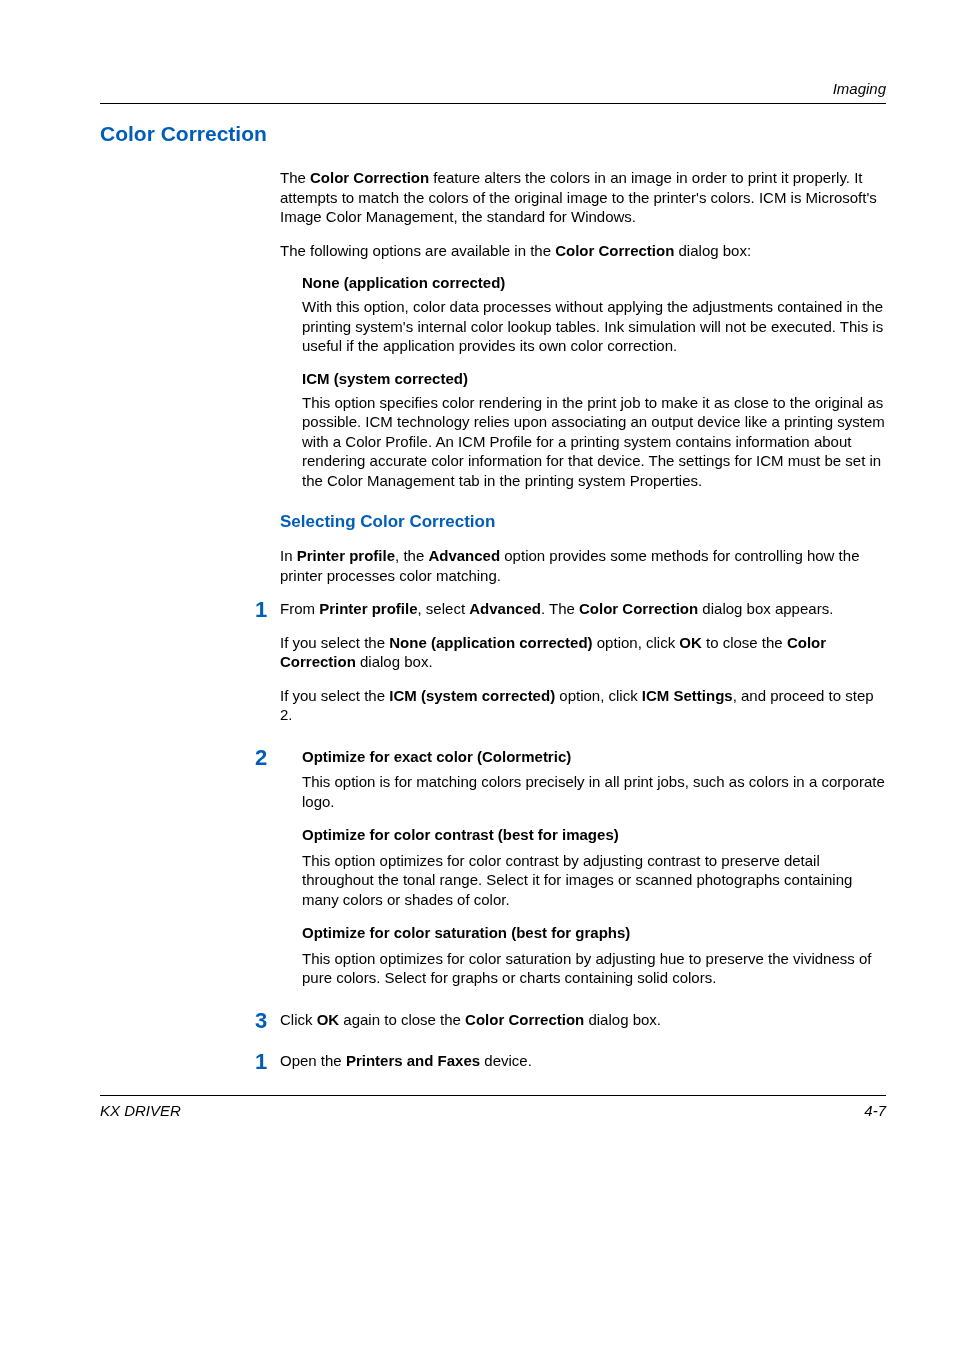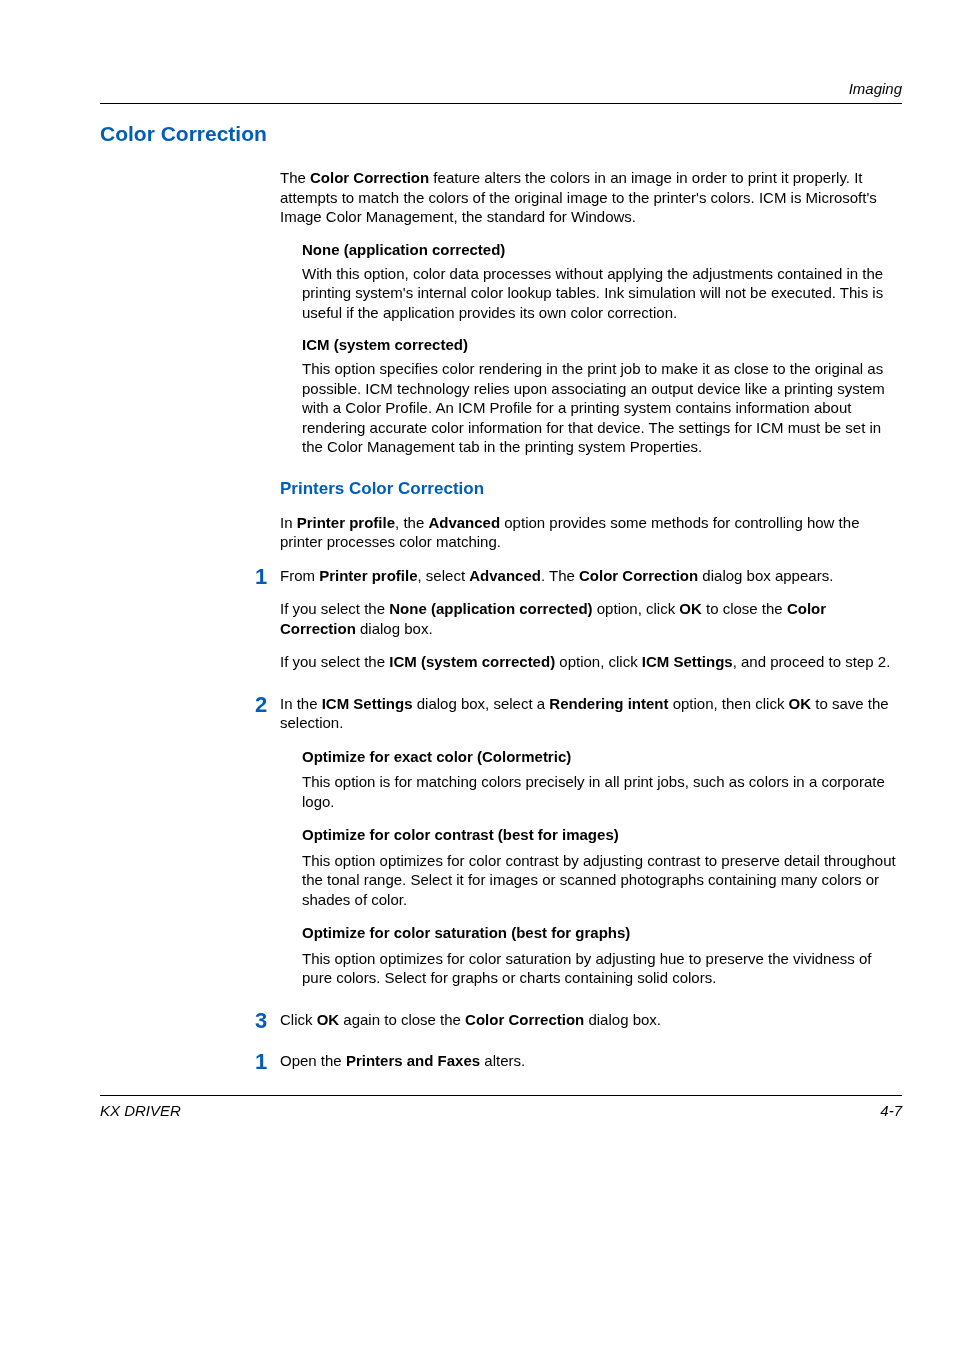--- a/index.html
+++ b/index.html
@@ -6,21 +6,21 @@
   body {
     margin: 0;
     padding: 0;
     font-family: Arial, Helvetica, sans-serif;
     font-size: 15px;
     color: #000;
     background: #fff;
     width: 954px;
   }
   .page {
-    padding: 80px 52px 40px 100px;
+    padding: 80px 68px 40px 100px;
   }
   .header-right {
     text-align: right;
     font-style: italic;
     font-size: 15px;
     margin-bottom: 6px;
   }
   .hr-top {
     border: none;
     border-top: 1.5px solid #000;
@@ -113,33 +113,36 @@
 
   <div class="header-right">Imaging</div>
   <hr class="hr-top">
 
   <div class="h1">Color Correction</div>
 
   <div class="body-block">
     <p class="para">
       <span>The </span><b>Color Correction</b><span> feature alters the colors in an image in order to print it properly. It attempts to match the colors of the original image to the printer's colors. ICM is Microsoft's Image Color Management, the standard for Windows.</span>
     </p>
+    <p class="para">
+      <span>The following options are available in the </span><b>Color Correction</b><span> dialog box:</span>
+    </p>
 
     <div class="def-block">
       <p class="def-title">None (application corrected)</p>
       <p class="def-body">With this option, color data processes without applying the adjustments contained in the printing system's internal color lookup tables. Ink simulation will not be executed. This is useful if the application provides its own color correction.</p>
     </div>
     <div class="def-block">
       <p class="def-title">ICM (system corrected)</p>
       <p class="def-body">This option specifies color rendering in the print job to make it as close to the original as possible. ICM technology relies upon associating an output device like a printing system with a Color Profile. An ICM Profile for a printing system contains information about rendering accurate color information for that device. The settings for ICM must be set in the Color Management tab in the printing system Properties.</p>
     </div>
   </div>
 
   <div class="body-block-h2">
-    <div class="h2">Printers Color Correction</div>
+    <div class="h2">Selecting Color Correction</div>
     <p class="para">
       <span>In </span><b>Printer profile</b><span>, the </span><b>Advanced</b><span> option provides some methods for controlling how the printer processes color matching.</span>
     </p>
   </div>
 
   <div class="step">
     <div class="step-num">1</div>
     <div class="step-body">
       <p>
         <span>From </span><b>Printer profile</b><span>, select </span><b>Advanced</b><span>. The </span><b>Color Correction</b><span> dialog box appears.</span>
@@ -149,23 +152,20 @@
       </p>
       <p>
         <span>If you select the </span><b>ICM (system corrected)</b><span> option, click </span><b>ICM Settings</b><span>, and proceed to step 2.</span>
       </p>
     </div>
   </div>
 
   <div class="step">
     <div class="step-num">2</div>
     <div class="step-body">
-      <p>
-        <span>In the </span><b>ICM Settings</b><span> dialog box, select a </span><b>Rendering intent</b><span> option, then click </span><b>OK</b><span> to save the selection.</span>
-      </p>
       <div class="step-sub">
         <p class="def-title">Optimize for exact color (Colormetric)</p>
         <p class="def-body">This option is for matching colors precisely in all print jobs, such as colors in a corporate logo.</p>
       </div>
       <div class="step-sub">
         <p class="def-title">Optimize for color contrast (best for images)</p>
         <p class="def-body">This option optimizes for color contrast by adjusting contrast to preserve detail throughout the tonal range. Select it for images or scanned photographs containing many colors or shades of color.</p>
       </div>
       <div class="step-sub">
         <p class="def-title">Optimize for color saturation (best for graphs)</p>
@@ -181,21 +181,21 @@
         <span>Click </span><b>OK</b><span> again to close the </span><b>Color Correction</b><span> dialog box.</span>
       </p>
     </div>
   </div>
 
 
   <div class="step">
     <div class="step-num">1</div>
     <div class="step-body">
       <p>
-        <span>Open the </span><b>Printers and Faxes</b><span> alters.</span>
+        <span>Open the </span><b>Printers and Faxes</b><span> device.</span>
       </p>
     </div>
   </div>
 
   <hr class="hr-bot">
   <div class="footer">
     <span>KX DRIVER</span>
     <span>4-7</span>
   </div>
 

